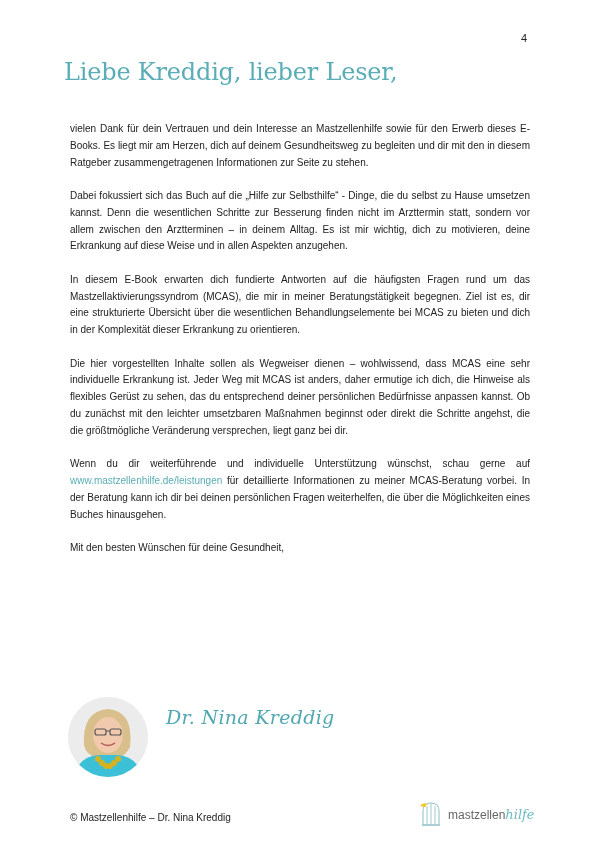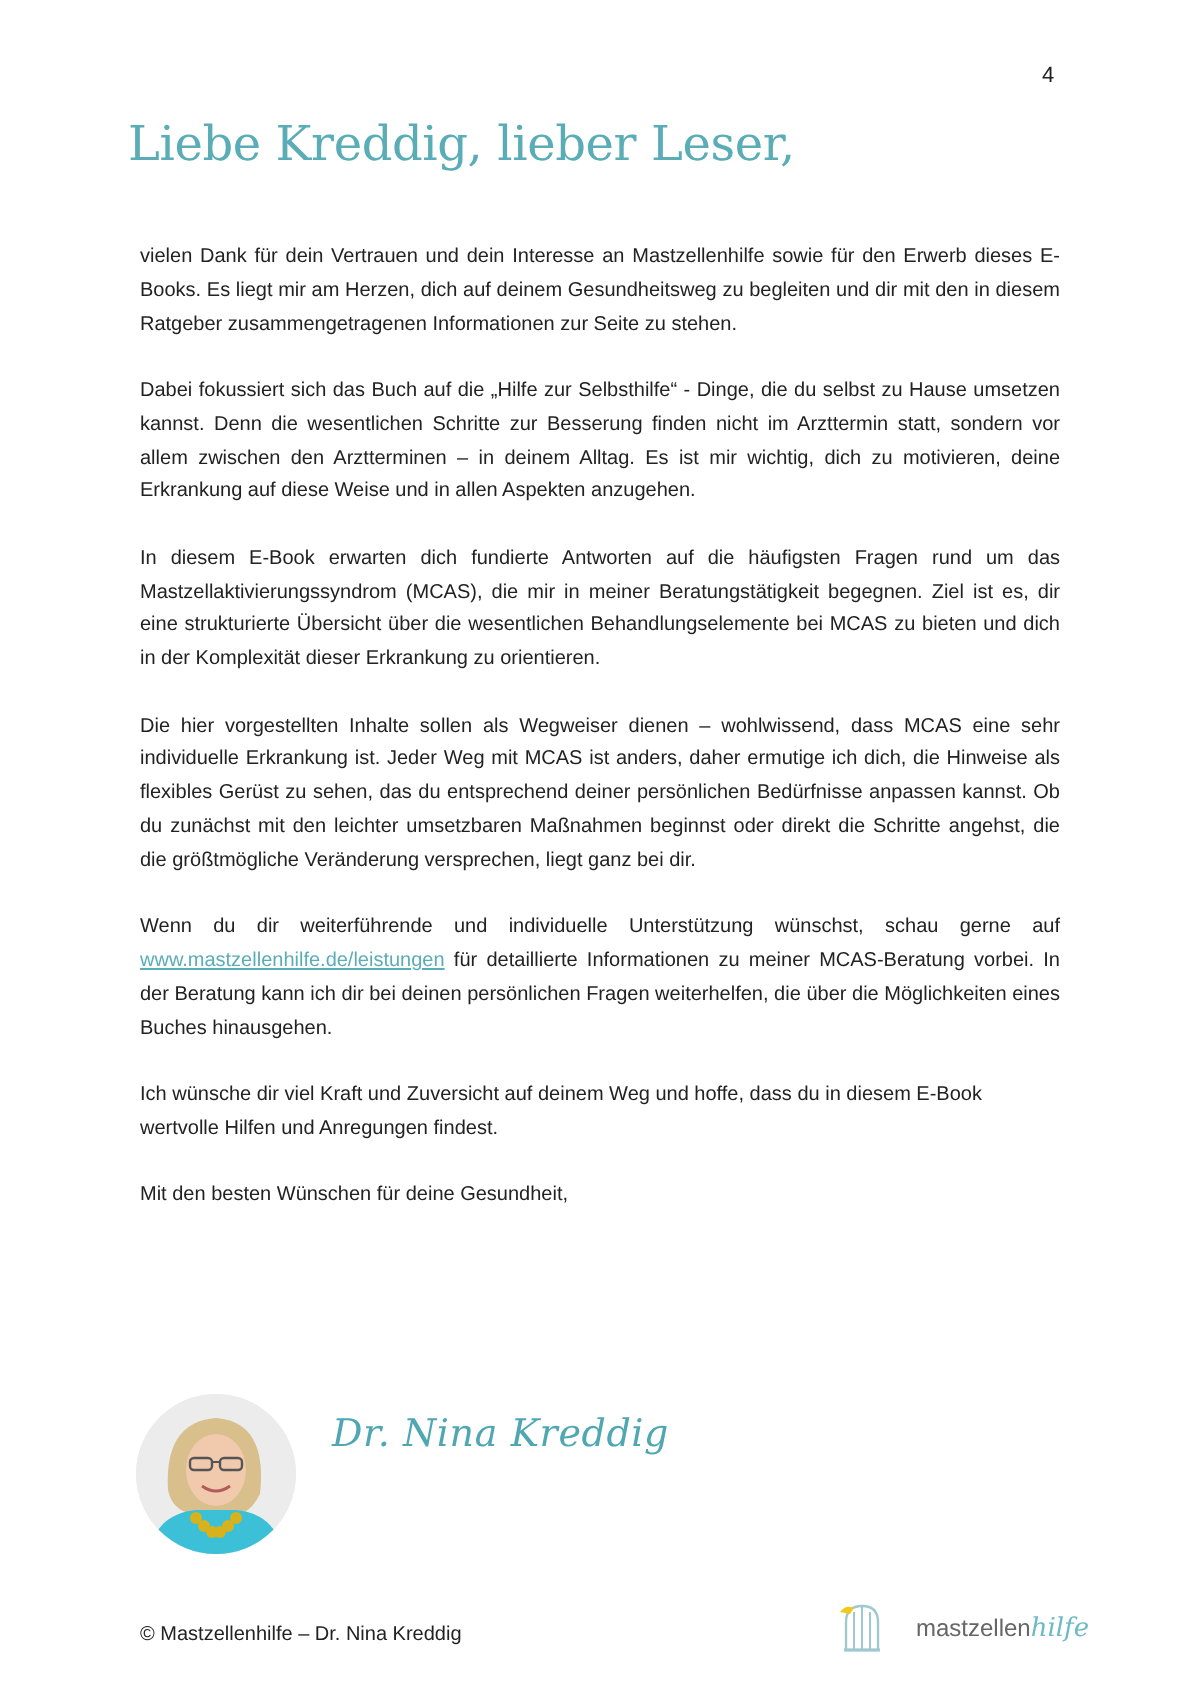--- a/index.html
+++ b/index.html
@@ -13,59 +13,58 @@
       font-family: "DejaVu Serif", serif; font-weight: normal;
       font-size: 24px; letter-spacing: -0.2px; color: #5aadb6;
     }
     .body-text {
       position: absolute; top: 121px; left: 70px; width: 460px;
       font-family: "Liberation Sans", sans-serif; font-size: 10px;
       line-height: 16.8px; color: #222222; text-align: justify;
     }
     .body-text p { margin: 0 0 16.6px 0; }
     .body-text p.left { text-align: left; }
-    .link { color: #5aadb6; text-decoration: underline; cursor: pointer; }
+    .link { color: #5aadb6; cursor: pointer; }
     .avatar {
       position: absolute; top: 697px; left: 68px; width: 80px; height: 80px;
       border-radius: 50%; overflow: hidden; background: #eeeeee;
     }
     .signature {
       position: absolute; top: 706px; left: 166px;
       font-family: "DejaVu Serif", serif; font-style: italic;
       font-size: 19px; color: #4fa7b2; letter-spacing: 0.3px; text-align: right;
     }
     .footer-copy {
       position: absolute; top: 812px; left: 70px;
       font-family: "Liberation Sans", sans-serif; font-size: 10px; color: #222;
     }
     .logo {
       position: absolute; top: 800px; left: 420px; display: flex; align-items: flex-end;
     }
     .logo-word {
       font-family: "Liberation Sans", sans-serif; font-size: 12px; color: #666;
-      margin-left: 16px; margin-bottom: 4px; text-align: right;
+      margin-left: 6px; margin-bottom: 4px; text-align: right;
     }
     .logo-script {
       font-family: "DejaVu Serif", serif; font-style: italic; color: #6cbac4; font-size: 13px;
     }
   </style>
 </head>
 <body>
 
 <div class="page-number">4</div>
 
 <h1 class="heading">Liebe Kreddig, lieber Leser,</h1>
 
 <div class="body-text">
   <p>vielen Dank für dein Vertrauen und dein Interesse an Mastzellenhilfe sowie für den Erwerb dieses E-Books. Es liegt mir am Herzen, dich auf deinem Gesundheitsweg zu begleiten und dir mit den in diesem Ratgeber zusammengetragenen Informationen zur Seite zu stehen.</p>
   <p>Dabei fokussiert sich das Buch auf die „Hilfe zur Selbsthilfe“ - Dinge, die du selbst zu Hause umsetzen kannst. Denn die wesentlichen Schritte zur Besserung finden nicht im Arzttermin statt, sondern vor allem zwischen den Arztterminen – in deinem Alltag. Es ist mir wichtig, dich zu motivieren, deine Erkrankung auf diese Weise und in allen Aspekten anzugehen.</p>
   <p>In diesem E-Book erwarten dich fundierte Antworten auf die häufigsten Fragen rund um das Mastzellaktivierungssyndrom (MCAS), die mir in meiner Beratungstätigkeit begegnen. Ziel ist es, dir eine strukturierte Übersicht über die wesentlichen Behandlungselemente bei MCAS zu bieten und dich in der Komplexität dieser Erkrankung zu orientieren.</p>
   <p>Die hier vorgestellten Inhalte sollen als Wegweiser dienen – wohlwissend, dass MCAS eine sehr individuelle Erkrankung ist. Jeder Weg mit MCAS ist anders, daher ermutige ich dich, die Hinweise als flexibles Gerüst zu sehen, das du entsprechend deiner persönlichen Bedürfnisse anpassen kannst. Ob du zunächst mit den leichter umsetzbaren Maßnahmen beginnst oder direkt die Schritte angehst, die die größtmögliche Veränderung versprechen, liegt ganz bei dir.</p>
   <p><span>Wenn du dir weiterführende und individuelle Unterstützung wünschst, schau gerne auf </span><a class="link">www.mastzellenhilfe.de/leistungen</a><span> für detaillierte Informationen zu meiner MCAS-Beratung vorbei. In der Beratung kann ich dir bei deinen persönlichen Fragen weiterhelfen, die über die Möglichkeiten eines Buches hinausgehen.</span></p>
-  <p class="left">Ich wünsche dir viel Kraft und Zuversicht auf deinem Weg und hoffe, dass du in diesem E-Book wertvolle Hilfen und Anregungen findest.</p>
   <p class="left">Mit den besten Wünschen für deine Gesundheit,</p>
 </div>
 
 <div class="avatar">
   <svg width="80" height="80" viewBox="0 0 80 80">
     <rect width="80" height="80" fill="#ececec"></rect>
     <path d="M16 48 Q14 14 40 12 Q66 14 62 50 Q58 58 52 60 L28 60 Q18 58 16 48Z" fill="#d9bf8c"></path>
     <ellipse cx="40" cy="38" rx="15" ry="18" fill="#f1c9ad"></ellipse>
     <rect x="27" y="32" width="11" height="6" rx="2" fill="none" stroke="#555" stroke-width="1.2"></rect>
     <rect x="42" y="32" width="11" height="6" rx="2" fill="none" stroke="#555" stroke-width="1.2"></rect>

